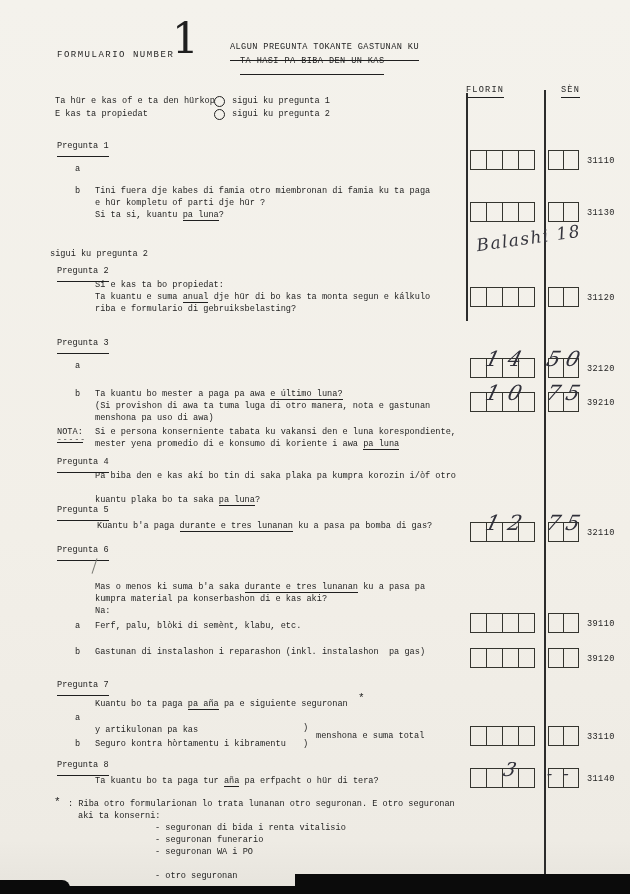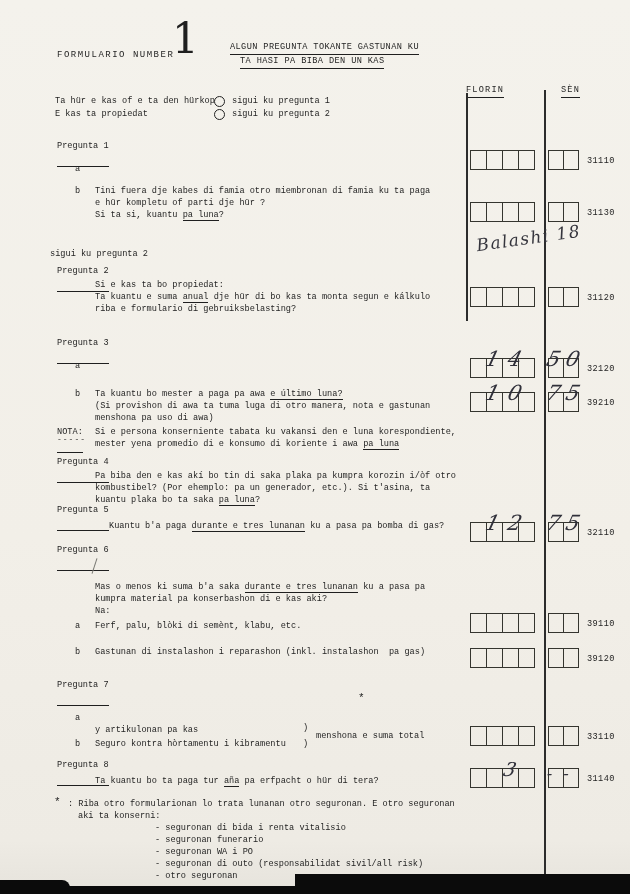--- a/index.html
+++ b/index.html
@@ -3,26 +3,26 @@
 <meta charset="utf-8">
 <style>
   html,body{margin:0;padding:0;background:#777;}
   .page{
     position:relative;width:630px;height:894px;overflow:hidden;
     background:linear-gradient(180deg,#f4f2ec 0%,#f2efe8 60%,#eeebe4 94%,#e6e3dc 100%);
     font-family:"Liberation Mono","DejaVu Sans Mono",monospace;
     font-size:8.6px;color:#1f1f1f;line-height:12px;
   }
   .t{position:absolute;white-space:pre;}
-  .hd{border-bottom:1.1px solid #1f1f1f;padding-bottom:14px;}
+  .hd{border-bottom:1.1px solid #1f1f1f;padding-bottom:4px;}
   .colh{letter-spacing:1.2px;border-bottom:1.1px solid #1f1f1f;padding-bottom:1px;}
   .u{border-bottom:1px solid #1f1f1f;}
   .bignum{font-family:"DejaVu Serif",serif;font-size:42px;line-height:42px;font-weight:400;}
   .formlabel{letter-spacing:1.5px;font-size:9px;}
-  .ttl{letter-spacing:0.4px;border-bottom:1.1px solid #1f1f1f;padding-bottom:1px;}
+  .ttl{letter-spacing:0.4px;border-bottom:1.1px solid #1f1f1f;padding-bottom:7px;}
   .radio{position:absolute;width:9px;height:9px;border:1.5px solid #232323;border-radius:50%;background:transparent;}
   .vl{position:absolute;width:1.6px;background:#2c2c2c;}
   .row{position:absolute;left:470px;width:150px;height:20px;}
   .box{position:absolute;top:0;width:17px;height:20px;border:1.2px solid #35352f;box-sizing:border-box;}
   .sbox{width:16px;}
   .code{position:absolute;left:117px;top:5px;font-size:8.6px;letter-spacing:0.4px;}
   .hw{position:absolute;font-family:"DejaVu Serif",serif;font-style:italic;color:#30303a;}
   .hw-f{left:16px;top:-5px;font-size:21px;letter-spacing:9px;transform:skewX(-14deg);}
   .hw-s{left:77px;top:-5px;font-size:21px;letter-spacing:6px;transform:skewX(-14deg);}
   .hw-note{position:absolute;left:476px;top:232px;font-family:"DejaVu Serif",serif;font-style:italic;
@@ -71,56 +71,55 @@
   <div class="t" style="left:95px;top:388px">Ta kuantu bo mester a paga pa awa <span class="u">e último luna?</span></div>
   <div class="t" style="left:95px;top:400px">(Si provishon di awa ta tuma luga di otro manera, nota e gastunan</div>
   <div class="t" style="left:95px;top:412px">menshona pa uso di awa)</div>
   <div class="t hd" style="left:57px;top:426px">NOTA:</div>
   <div class="t dashes" style="left:57px;top:433px">-----</div>
   <div class="t" style="left:95px;top:426px">Si e persona konserniente tabata ku vakansi den e luna korespondiente,</div>
   <div class="t" style="left:95px;top:438px">mester yena promedio di e konsumo di koriente i awa <span class="u">pa luna</span></div>
 
   <div class="t hd" style="left:57px;top:456px">Pregunta 4</div>
   <div class="t" style="left:95px;top:470px">Pa biba den e kas akí bo tin di saka plaka pa kumpra korozin i/òf otro</div>
-  <div class="t" style="left:95px;top:482px">kombustibel? (Por ehemplo: pa un generador, etc.). Si t'asina, ta</div>
   <div class="t" style="left:95px;top:494px">kuantu plaka bo ta saka <span class="u">pa luna</span>?</div>
 
   <div class="t hd" style="left:57px;top:504px">Pregunta 5</div>
-  <div class="t" style="left:109px;top:520px">Kuantu b'a paga <span class="u">durante e tres lunanan</span> ku a pasa pa bomba di gas?</div>
+  <div class="t" style="left:97px;top:520px">Kuantu b'a paga <span class="u">durante e tres lunanan</span> ku a pasa pa bomba di gas?</div>
 
   <div class="t hd" style="left:57px;top:544px">Pregunta 6</div>
   <div class="penmark"></div>
   <div class="t" style="left:95px;top:581px">Mas o menos ki suma b'a saka <span class="u">durante e tres lunanan</span> ku a pasa pa</div>
   <div class="t" style="left:95px;top:593px">kumpra material pa konserbashon di e kas aki?</div>
   <div class="t" style="left:95px;top:605px">Na:</div>
   <div class="t" style="left:75px;top:620px">a</div>
   <div class="t" style="left:95px;top:620px">Ferf, palu, blòki di semènt, klabu, etc.</div>
   <div class="t" style="left:75px;top:646px">b</div>
   <div class="t" style="left:95px;top:646px">Gastunan di instalashon i reparashon (inkl. instalashon  pa gas)</div>
 
   <div class="t hd" style="left:57px;top:679px">Pregunta 7</div>
+  <div class="t" style="left:95px;top:698px">Kuantu bo ta paga <span class="u">pa aña</span> pa e siguiente seguronan</div>
   <div class="t star" style="left:358px;top:692px">*</div>
   <div class="t" style="left:75px;top:712px">a</div>
   <div class="t" style="left:95px;top:724px">y artikulonan pa kas</div>
   <div class="t" style="left:303px;top:722px">)</div>
   <div class="t" style="left:75px;top:738px">b</div>
   <div class="t" style="left:95px;top:738px">Seguro kontra hòrtamentu i kibramentu</div>
   <div class="t" style="left:303px;top:738px">)</div>
   <div class="t" style="left:316px;top:730px">menshona e suma total</div>
 
   <div class="t hd" style="left:57px;top:759px">Pregunta 8</div>
   <div class="t" style="left:95px;top:775px">Ta kuantu bo ta paga tur <span class="u">aña</span> pa erfpacht o hür di tera?</div>
 
   <div class="t star" style="left:54px;top:796px">*</div>
   <div class="t" style="left:68px;top:798px">: Riba otro formularionan lo trata lunanan otro seguronan. E otro seguronan</div>
   <div class="t" style="left:78px;top:810px">aki ta konserni:</div>
   <div class="t" style="left:155px;top:822px">- seguronan di bida i renta vitalisio</div>
   <div class="t" style="left:155px;top:834px">- seguronan funerario</div>
   <div class="t" style="left:155px;top:846px">- seguronan WA i PO</div>
-  <div class="t" style="left:155px;top:858px">- seguronan di outo (responsabilidat sivil/all risk)</div>
   <div class="t" style="left:155px;top:870px">- otro seguronan</div>
 
   <div class="vl" style="left:466px;top:93px;height:228px"></div>
   <div class="vl" style="left:544px;top:90px;height:786px"></div>
 
   <div class="hw-note">Balashi 18</div>
 
   <div class="row" style="top:150px">
     <div class="box" style="left:0"></div>
       <div class="box" style="left:16px"></div>

